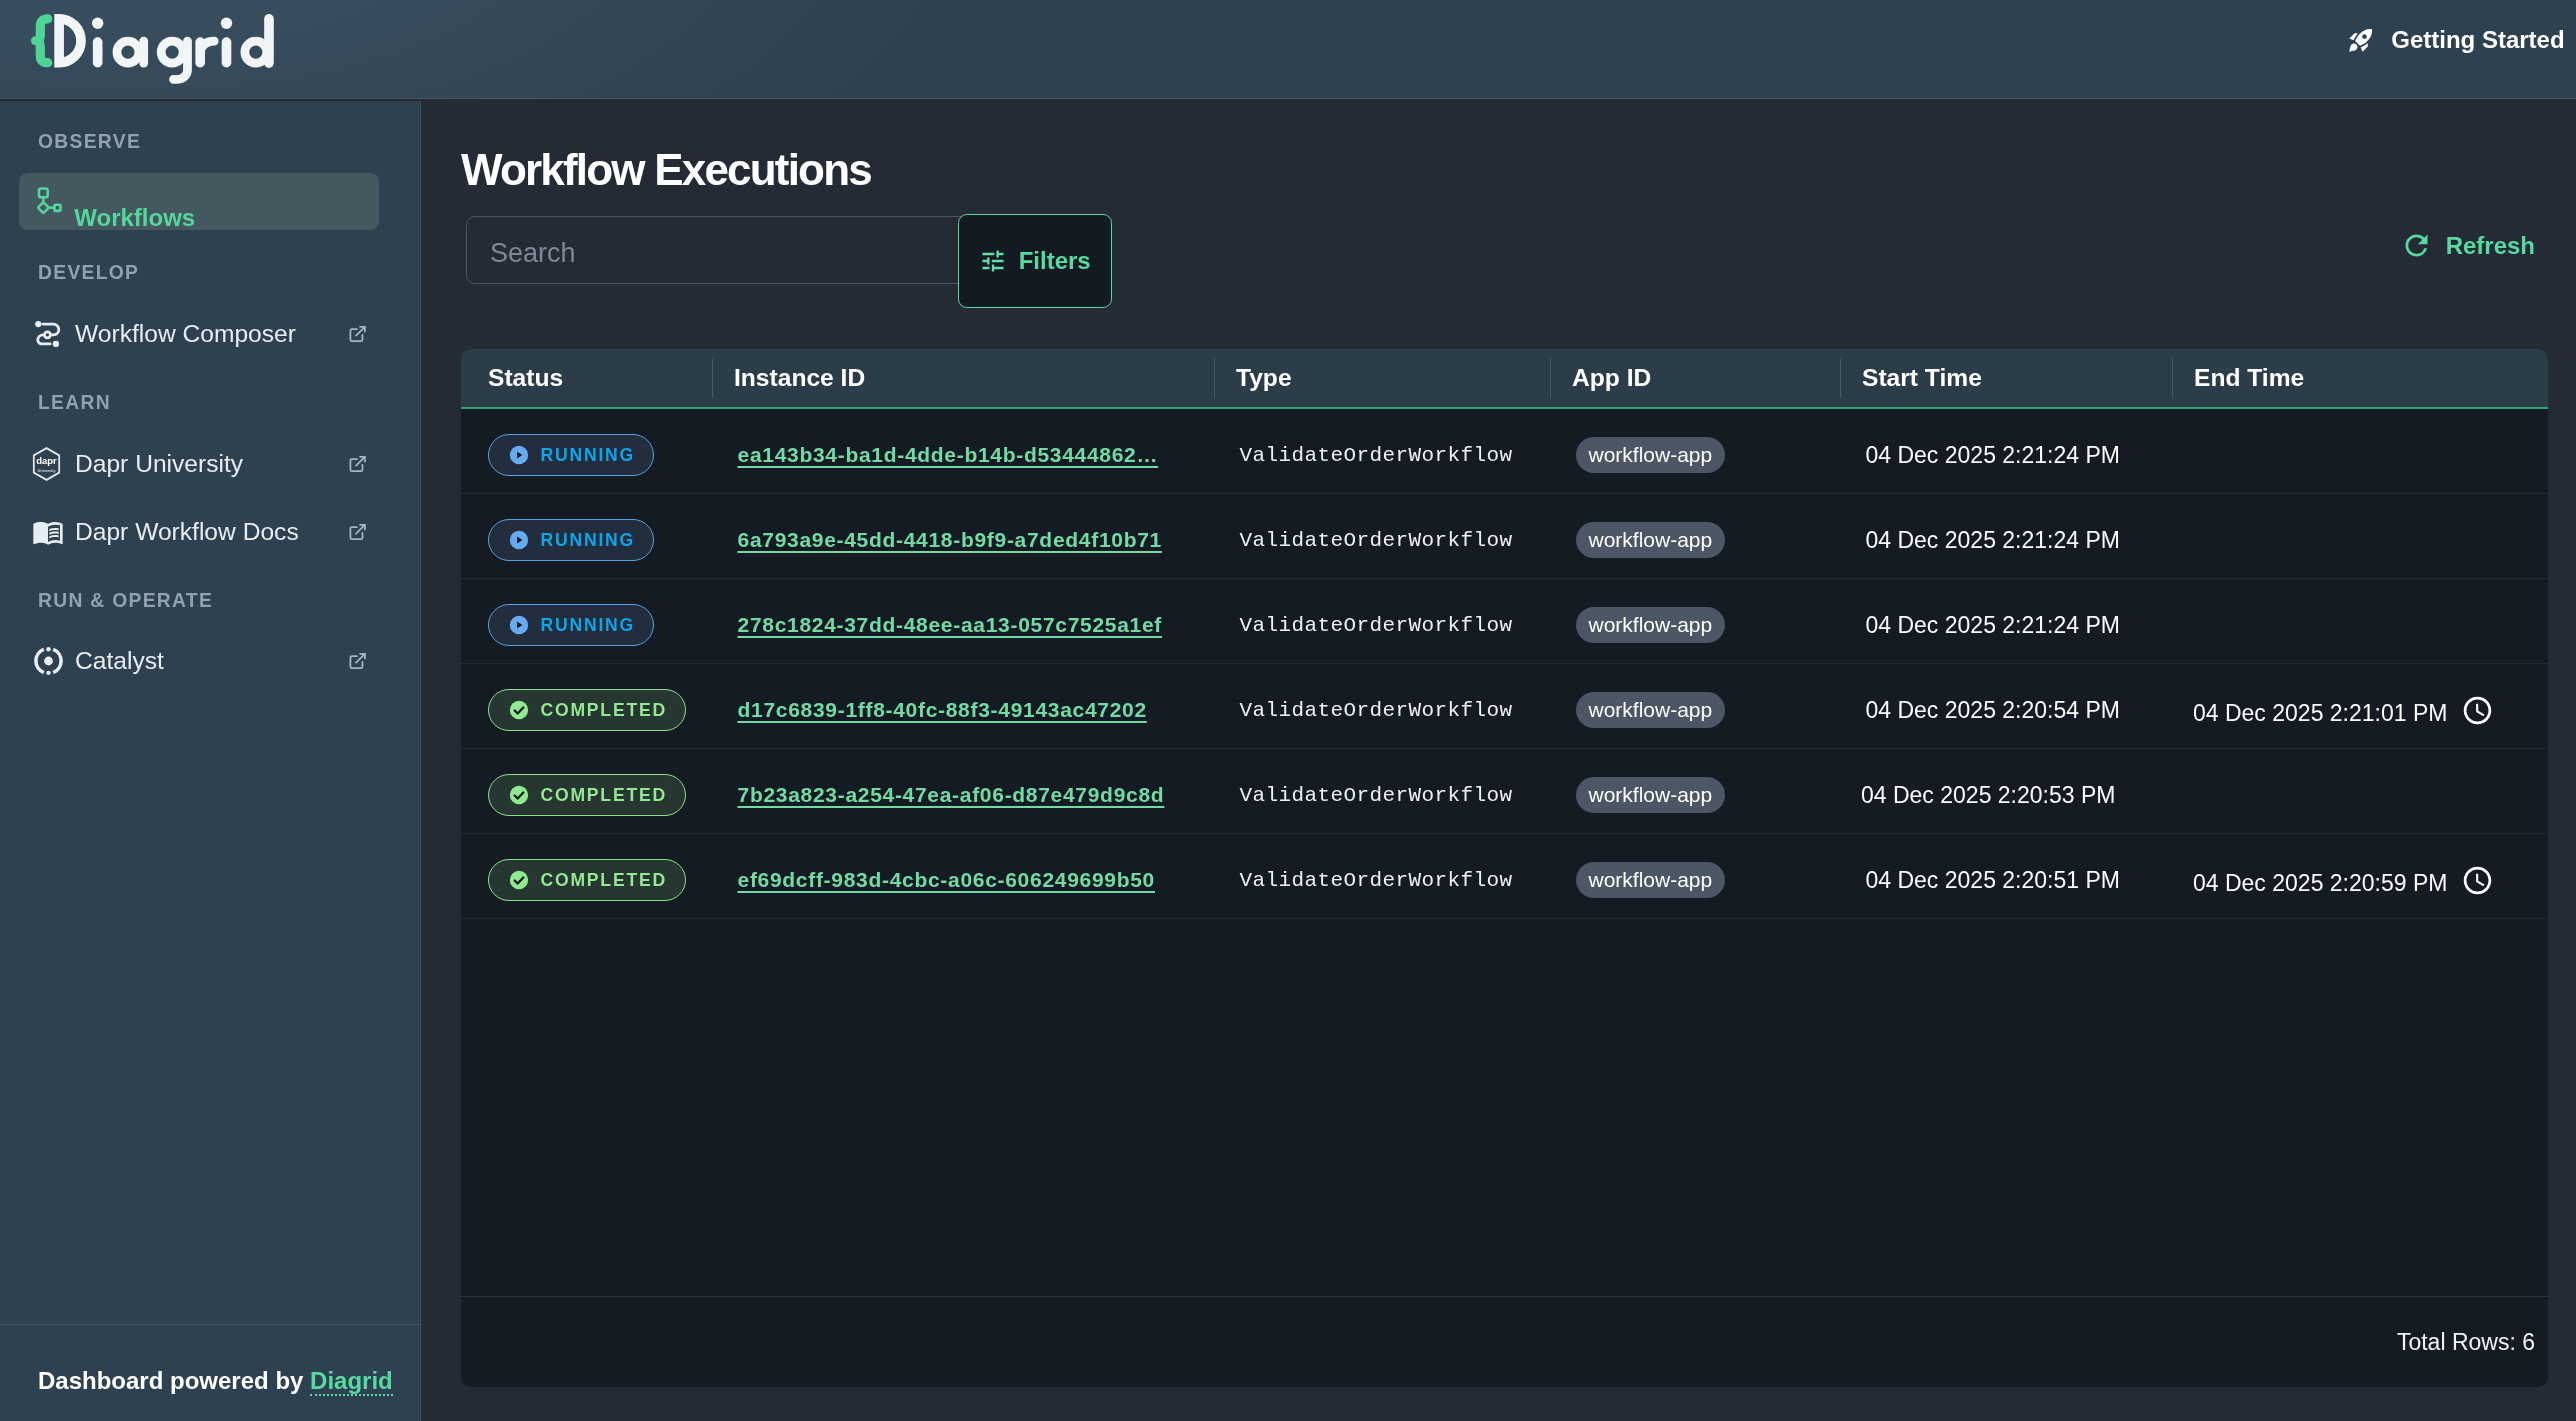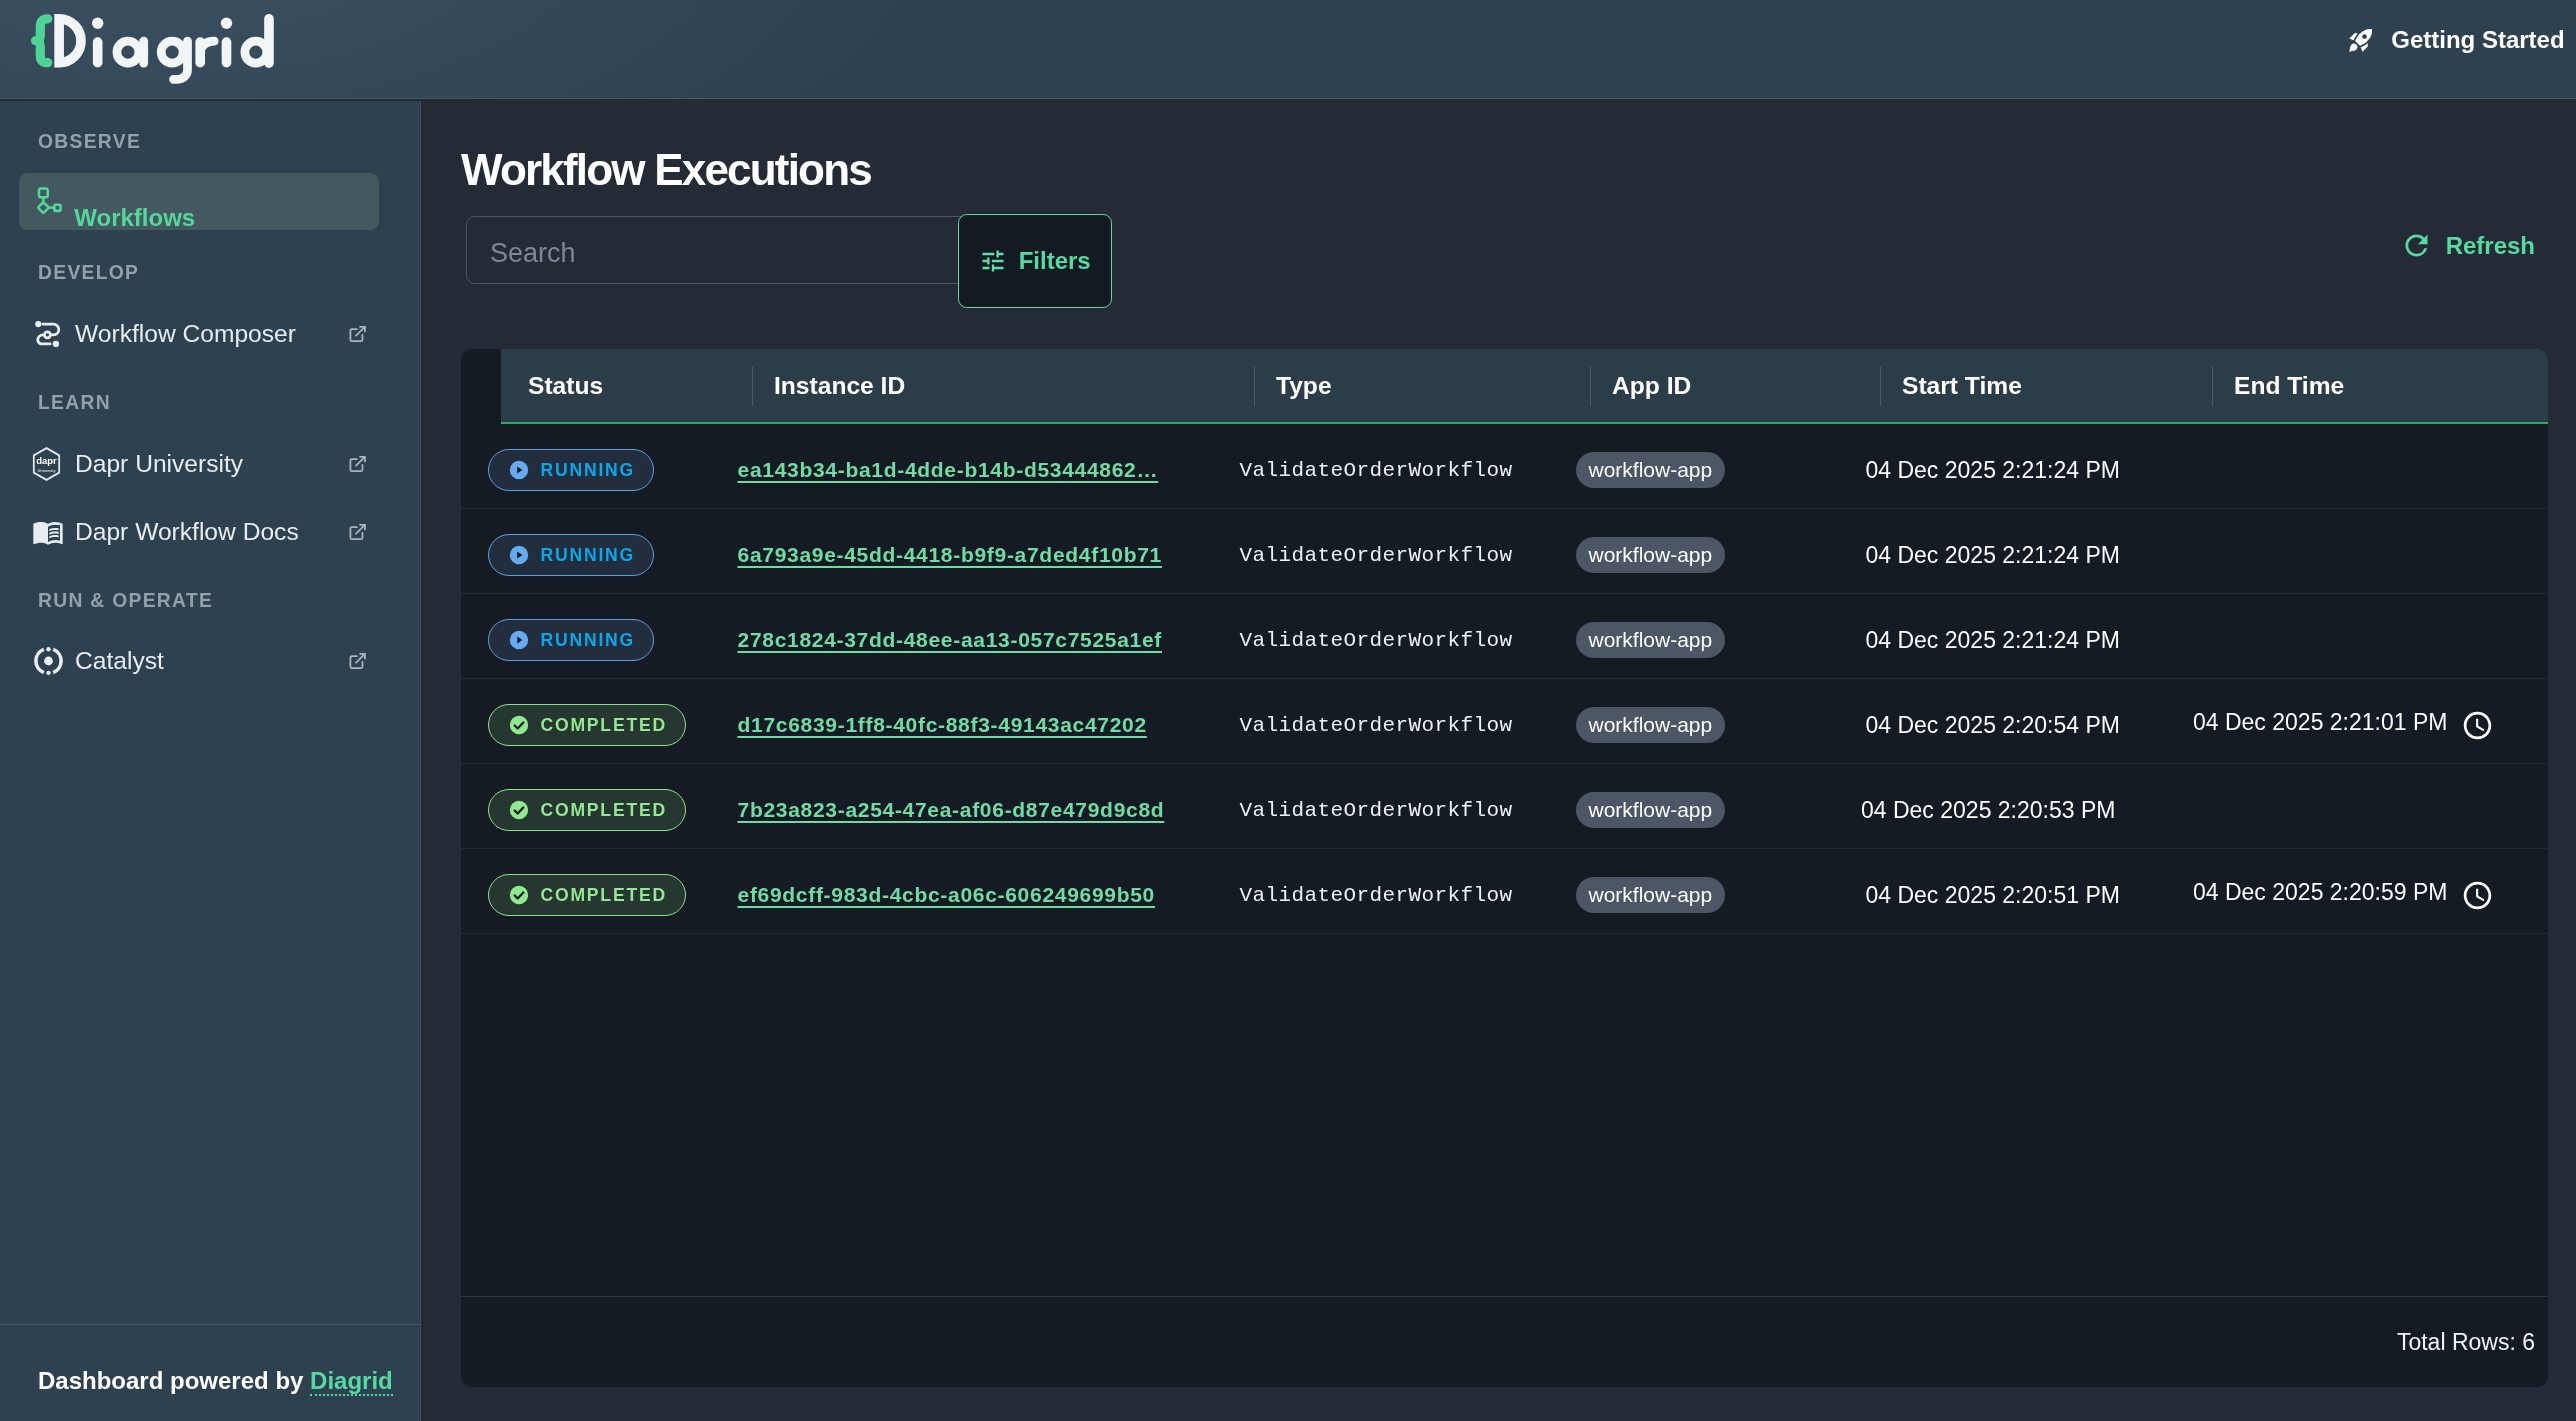--- a/index.html
+++ b/index.html
@@ -42,39 +42,39 @@
     background:#141a22; border:1.8px solid #57d9a0; border-radius:8.8px;
     display:flex; align-items:center; justify-content:center; gap:11.4px;
     color:#57d9a0; font-weight:bold; font-size:24px; }
 
   .refresh { position:absolute; right:41px; top:128px; display:flex; align-items:center; gap:12.3px;
     color:#57d9a0; font-weight:bold; font-size:24px; }
 
   
   .panel { position:absolute; left:39px; top:248px; width:2087px; height:1038px;
     background:#151b23; border-radius:10.5px; overflow:hidden; }
-  .thead { position:relative; height:75px; background:#2c3d4a; border-bottom:2.6px solid #34a46c;
-    display:grid; grid-template-columns:251px 502px 336px 290px 332px 1fr; align-items:center;margin-left:40px; }
+  .thead { position:relative; height:60px; background:#2c3d4a; border-bottom:2.6px solid #34a46c;
+    display:grid; grid-template-columns:251px 502px 336px 290px 332px 1fr; align-items:center; }
   .thead > div { color:#fff; font-weight:bold; font-size:24.6px; padding-left:22px; position:relative; }
   .thead > div:first-child { padding-left:27px; }
   .thead > div + div::before { content:""; position:absolute; left:0; top:50%; transform:translateY(-50%);
     width:0.9px; height:39px; background:#4b5a67; }
   .row { position:relative; height:85px; border-bottom:0.9px solid #232c36;
     display:grid; grid-template-columns:251px 502px 336px 290px 332px 1fr; align-items:center; }
   .row > div { padding-top:8px; }
   .row > div { padding-left:25.5px; }
   .row > div:first-child { padding-left:27px; }
   .row > div:last-child { padding-left:21px; }
   .link { color:#72dba4; font-weight:bold; font-size:21px; text-decoration:underline;
     text-underline-offset:4.4px; letter-spacing:0.7px; white-space:nowrap; }
   .mono { font-family:"Liberation Mono", monospace; font-size:21px; color:#eef1f4; letter-spacing:0.4px; }
   .chip { display:inline-flex; align-items:center; height:36px; background:#4d5665; color:#fff;
     font-size:21px; padding:8px 13px; border-radius:18.4px; }
   .time { color:#fdfdfe; font-size:23px; white-space:nowrap; }
-  .endcell { display:flex; align-items:flex-start; gap:14px; }
+  .endcell { display:flex; align-items:flex-end; gap:14px; }
 
   .pill { display:inline-flex; align-items:center; gap:11.4px; height:42px; border-radius:22px;
     padding:0 18.4px 0 20px; font-weight:bold; font-size:17.6px; letter-spacing:1.8px; }
   .pill.run { border:1.8px solid #5a9fe0; color:#0ea5e9; background:rgba(110,160,220,0.14); }
   .pill.done { border:1.8px solid #8be08b; color:#95e793; background:rgba(140,220,130,0.14); }
 
   .tfoot { position:absolute; left:0; bottom:0; width:100%; height:91px; border-top:0.9px solid #2c3440; }
   .tfoot .t { position:absolute; right:13px; top:32px; color:#f2f4f6; font-size:23px; }
 </style>
 </head>

